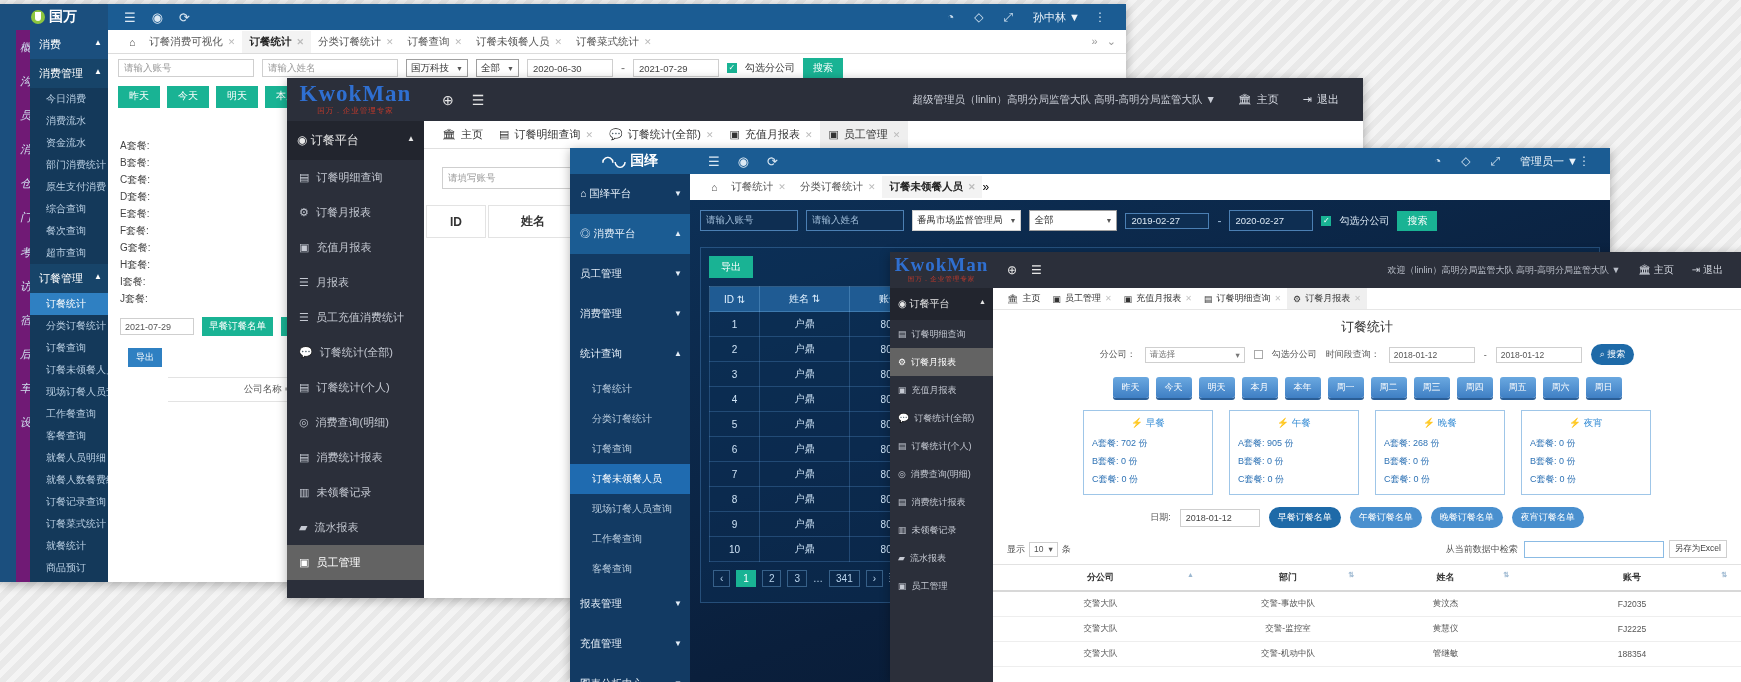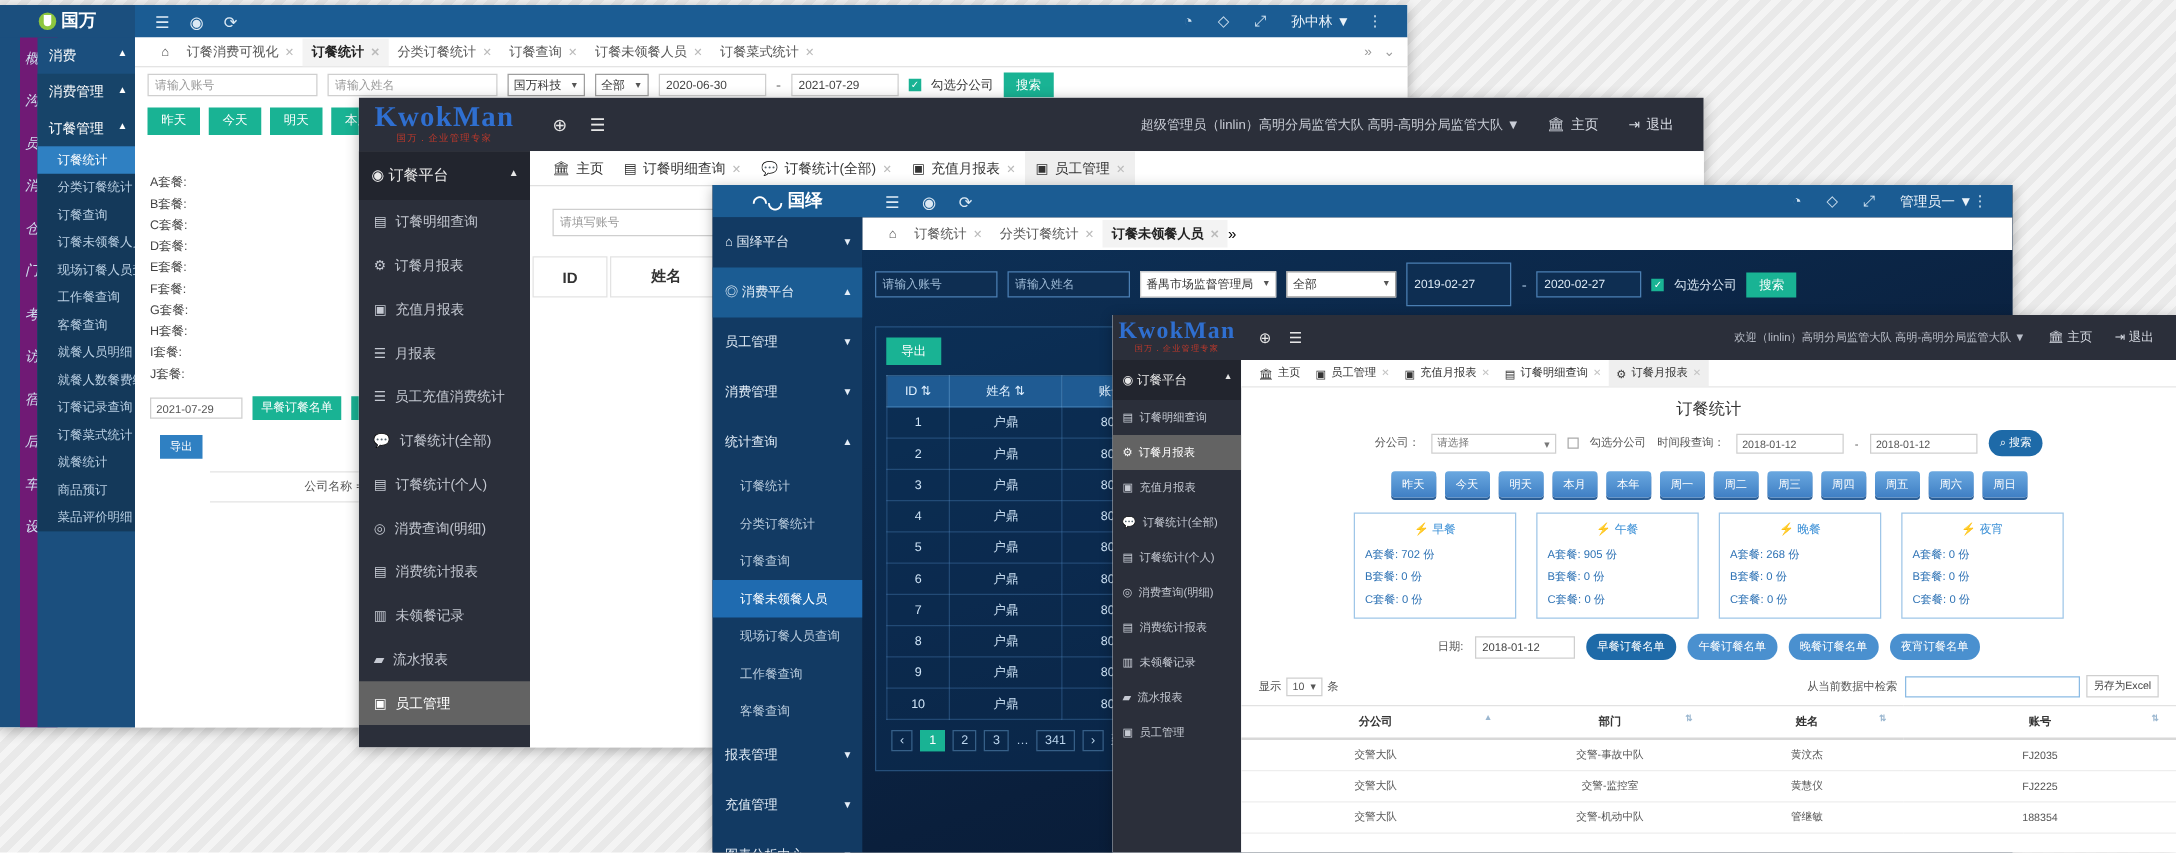--- a/index.html
+++ b/index.html
@@ -216,20 +216,30 @@
     <div class="w1-menu">
       <div class="w1-grp">
         <span>消费</span>
         <span class="car">▲</span>
       </div>
       <div class="w1-sub">
         <div class="w1-grp">
           <span>消费管理</span>
           <span class="car">▲</span>
         </div>
+        <div class="w1-sub2">
+          <div class="w1-li">今日消费</div>
+          <div class="w1-li">消费流水</div>
+          <div class="w1-li">资金流水</div>
+          <div class="w1-li">部门消费统计</div>
+          <div class="w1-li">原生支付消费</div>
+          <div class="w1-li">综合查询</div>
+          <div class="w1-li">餐次查询</div>
+          <div class="w1-li">超市查询</div>
+        </div>
         <div class="w1-grp">
           <span>订餐管理</span>
           <span class="car">▲</span>
         </div>
         <div class="w1-sub2">
           <div class="w1-li sel">订餐统计</div>
           <div class="w1-li">分类订餐统计</div>
           <div class="w1-li">订餐查询</div>
           <div class="w1-li">订餐未领餐人员</div>
           <div class="w1-li">现场订餐人员查询</div>
@@ -513,21 +523,21 @@
       <div class="inp" style="width:98px;height:21px;border-color:#4b7fb3;background:#0e2e52;color:#9fbcd8">请输入账号</div>
       <div class="inp" style="width:98px;height:21px;border-color:#4b7fb3;background:#0e2e52;color:#9fbcd8">请输入姓名</div>
       <div class="selbox" style="height:21px;border-color:#cfcfcf;background:#fff">
           <span>番禺市场监督管理局</span>
           <span class="ar">▼</span>
         </div>
       <div class="selbox" style="height:21px;width:88px;justify-content:space-between;background:#fff">
           <span>全部</span>
           <span class="ar">▼</span>
         </div>
-      <div class="inp" style="width:84px;height:35px;border-color:#4b7fb3;background:#0e2e52;color:#dce9f5">2019-02-27</div>
+      <div class="inp" style="width:84px;height:16px;border-color:#4b7fb3;background:#0e2e52;color:#dce9f5">2019-02-27</div>
       <span style="color:#9fbcd8">-</span>
       <div class="inp" style="width:84px;height:21px;border-color:#4b7fb3;background:#0e2e52;color:#dce9f5">2020-02-27</div>
       <span class="chk">✓</span>
       <span style="font-size:10px;color:#dce9f5">勾选分公司</span>
       <span class="btn-teal">搜索</span>
     </div>
     <div class="g-panel">
       <span class="g-export">导出</span>
       <table class="g-tbl">
         <tbody>

